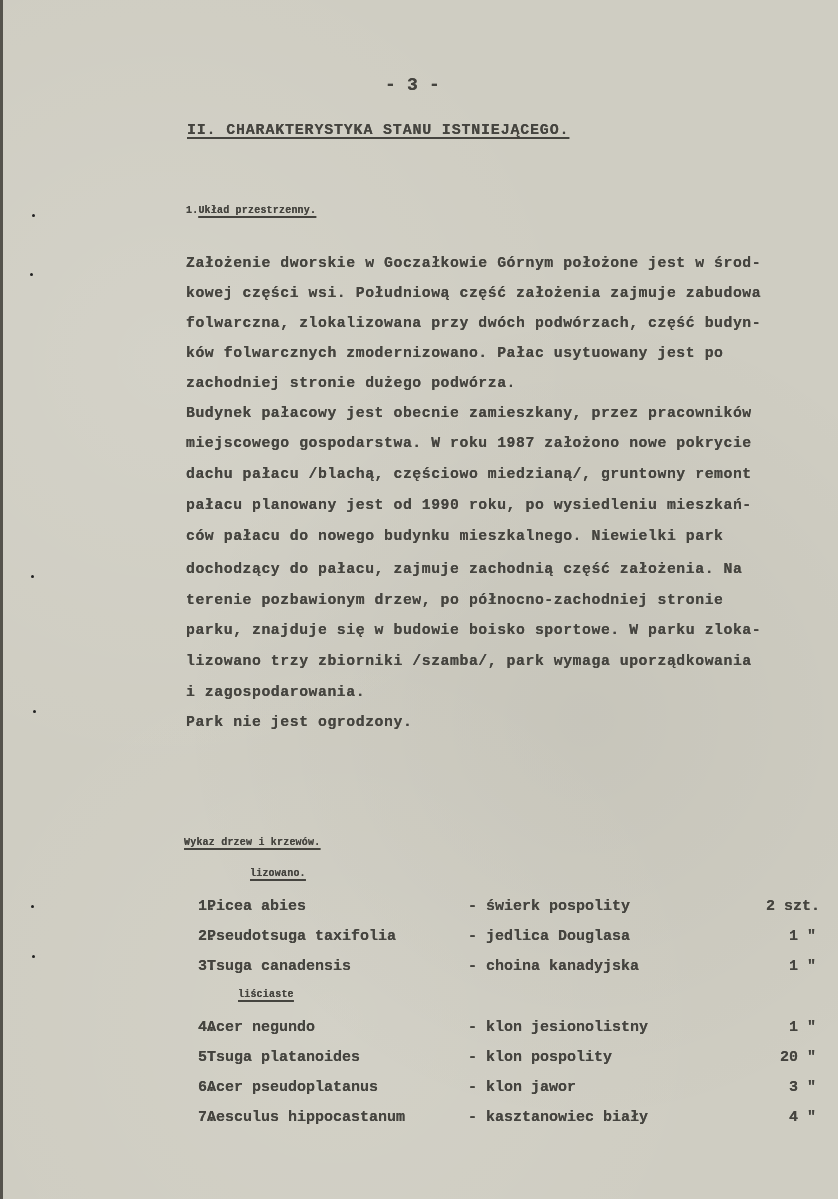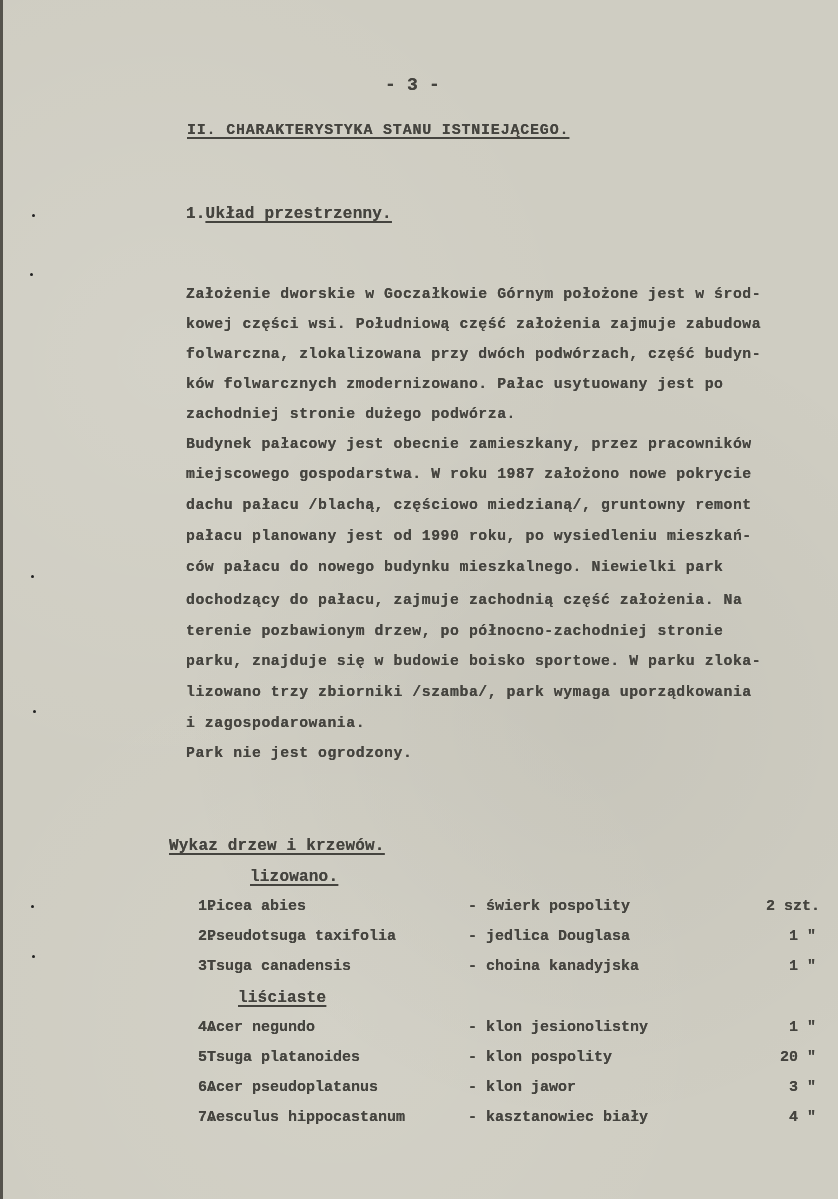--- a/index.html
+++ b/index.html
@@ -11,27 +11,27 @@
       radial-gradient(circle at 70% 60%, rgba(0,0,0,0.04) 0, transparent 45%),
       radial-gradient(circle at 40% 85%, rgba(255,255,255,0.08) 0, transparent 35%);
     position: relative;
     font-family: "Liberation Mono", "DejaVu Sans Mono", monospace;
     color: #3e3e3a;
   }
   .page { position: absolute; inset: 0; }
   .edge { position: absolute; left: 0; top: 0; width: 3px; height: 100%; background: #55534c; }
   .speck { position: absolute; width: 3px; height: 3px; background: #222; border-radius: 50%; }
   .t {
-    position: absolute; white-space: pre; font-size: 16px; font-weight: bold;
+    position: absolute; white-space: pre; font-size: 10px; font-weight: bold;
     letter-spacing: 0.2px; color: #45443f; text-shadow: 0 0 0.6px #55544e;
   }
   .u { text-decoration: underline; text-decoration-thickness: 2px; text-underline-offset: 3px; }
   .pnum { left: 385px; top: 75px; font-size: 18px; }
   .h1 { left: 187px; top: 122px; font-size: 15px; letter-spacing: 0.8px; text-align: right; }
-  .body-line { left: 186px; font-size: 14.8px; letter-spacing: 0.55px; margin-top: 31px; }
+  .body-line { left: 186px; font-size: 14.8px; letter-spacing: 0.55px; }
   .row { position: absolute; left: 198px; height: 22px; width: 640px; }
   .row span { position: absolute; white-space: pre; font-size: 15px; font-weight: bold; color: #45443f; text-shadow: 0 0 0.6px #55544e; }
   .row .lat { left: 0; }
   .row .pl { left: 270px; }
   .row .qty { right: 18px; text-align: left; }
 </style>
 </head>
 <body>
 
 <div class="page">
@@ -61,21 +61,21 @@
     <div class="t body-line" style="top:528px">ców pałacu do nowego budynku mieszkalnego. Niewielki park</div>
     <div class="t body-line" style="top:561px">dochodzący do pałacu, zajmuje zachodnią część założenia. Na</div>
     <div class="t body-line" style="top:592px">terenie pozbawionym drzew, po północno-zachodniej stronie</div>
     <div class="t body-line" style="top:622px">parku, znajduje się w budowie boisko sportowe. W parku zloka-</div>
     <div class="t body-line" style="top:653px">lizowano trzy zbiorniki /szamba/, park wymaga uporządkowania</div>
     <div class="t body-line" style="top:684px">i zagospodarowania.</div>
     <div class="t body-line" style="top:714px">Park nie jest ogrodzony.</div>
   </div>
 
 
-  <div class="t u" style="left:169px;top:837px">Wykaz drzew i krzewów.</div>
+  <div class="t u" style="left:184px;top:837px">Wykaz drzew i krzewów.</div>
   <div class="t u" style="left:250px;top:868px">lizowano.</div>
 
   <div class="row" style="top:898px">
     <span class="lat"><span>1.</span> <span>Picea abies</span></span>
     <span class="pl">- świerk pospolity</span>
     <span class="qty">2 szt.</span>
   </div>
   <div class="row" style="top:928px">
     <span class="lat"><span>2.</span> <span>Pseudotsuga taxifolia</span></span>
     <span class="pl">- jedlica Douglasa</span>

